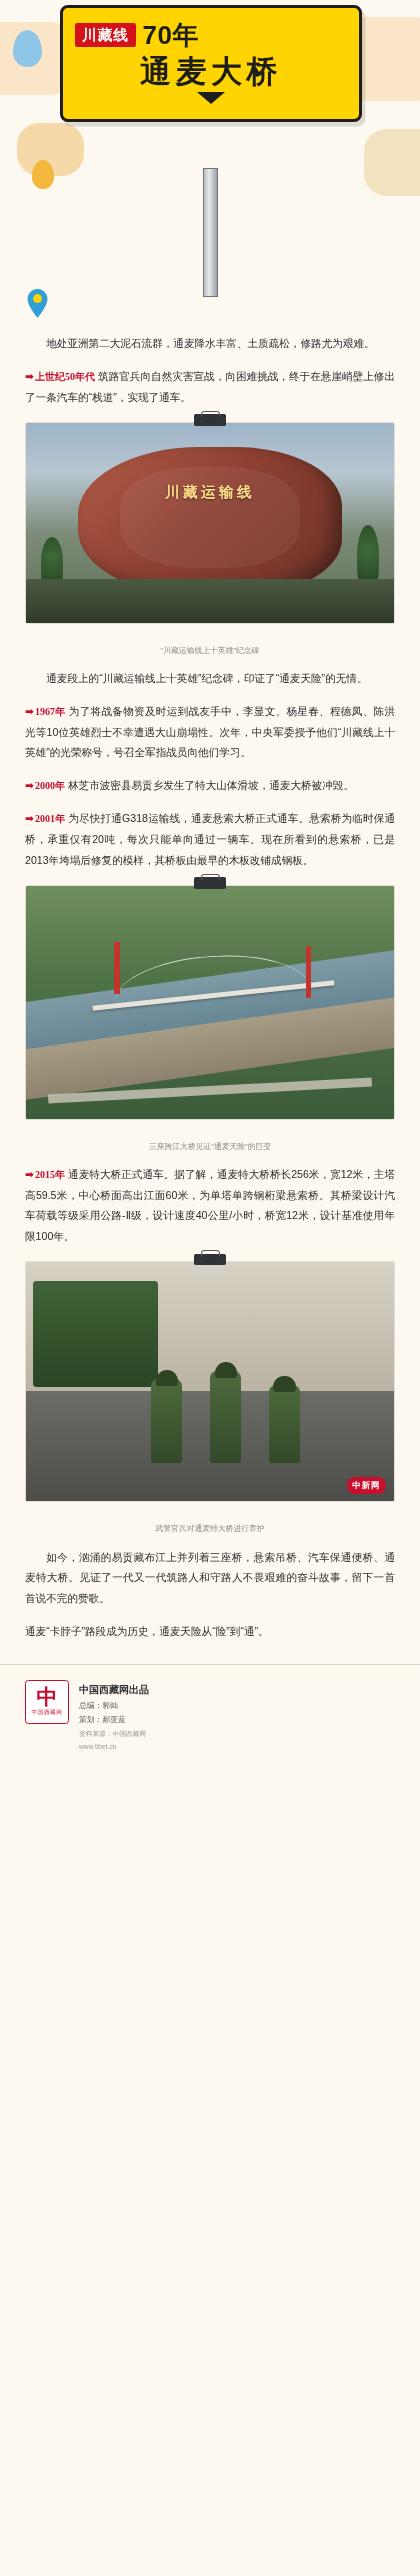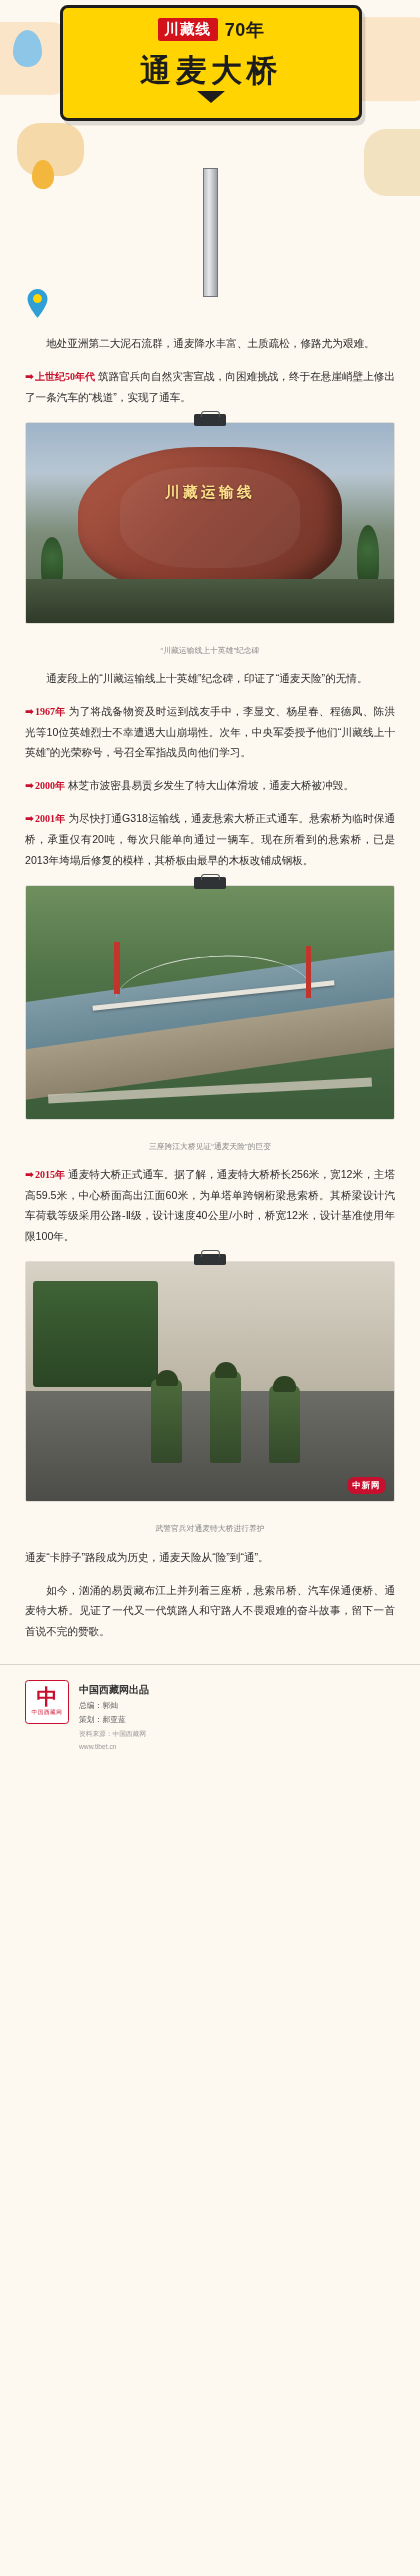--- a/index.html
+++ b/index.html
@@ -39,30 +39,30 @@
   .sign {
     position: relative;
     background: #ffd400;
     border: 3.9px solid #1d1d1b;
     border-radius: 7.8px;
     padding: 10px 12.3px 14.6px 12.3px;
     box-shadow: 3.4px 4.5px 0 rgba(0,0,0,0.12);
     text-align:center;
   }
   .sign-row1 {
-    display:flex; align-items:center; justify-content:center; gap:6.7px;
-    margin-bottom: 12px;
+    display:flex; align-items:center; justify-content:flex-start; gap:6.7px;
+    margin-bottom: 2px;
   }
   .tag-red {
     background:#d4121a; color:#fff; font-weight:bold;
     font-size: 14.6px; padding: 2.2px 6.7px; border-radius:2.2px;
     letter-spacing:1.1px;
   }
   .years {
-    font-size: 18px; font-weight: bold; color:#1d1d1b; letter-spacing:0.6px;
+    font-size: 26px; font-weight: bold; color:#1d1d1b; letter-spacing:0.6px;
   }
   .sign-row2 {
     font-size: 19px; font-weight:bold; color:#d4121a;
     letter-spacing:1.1px; margin: 3.4px 0 2.2px 0;
     text-shadow: 1.1px 1.1px 0 #fff;
   }
   .sign-row3 {
     font-size: 31px; font-weight:bold; color:#1d1d1b;
     letter-spacing: 4.5px; line-height:1.1;
   }
@@ -368,23 +368,23 @@
             <div class="helmet"></div>
           </div>
         <div class="sold s3">
             <div class="helmet"></div>
           </div>
         <div class="badge">中新网</div>
       </div>
       <div class="caption">武警官兵对通麦特大桥进行养护</div>
     </div>
 
+    <p class="body-p">如今，汹涌的易贡藏布江上并列着三座桥，悬索吊桥、汽车保通便桥、通麦特大桥。见证了一代又一代筑路人和守路人不畏艰难的奋斗故事，留下一首首说不完的赞歌。</p>
+
     <p class="body-p noindent">通麦“卡脖子”路段成为历史，通麦天险从“险”到“通”。</p>
-
-    <p class="body-p">如今，汹涌的易贡藏布江上并列着三座桥，悬索吊桥、汽车保通便桥、通麦特大桥。见证了一代又一代筑路人和守路人不畏艰难的奋斗故事，留下一首首说不完的赞歌。</p>
 
   </div>
 
   <div class="footer">
     <div class="logo-box">
       <div style="text-align:center;">
         <div class="logo-mark">中</div>
         <div class="logo-sub">中国西藏网</div>
       </div>
     </div>

